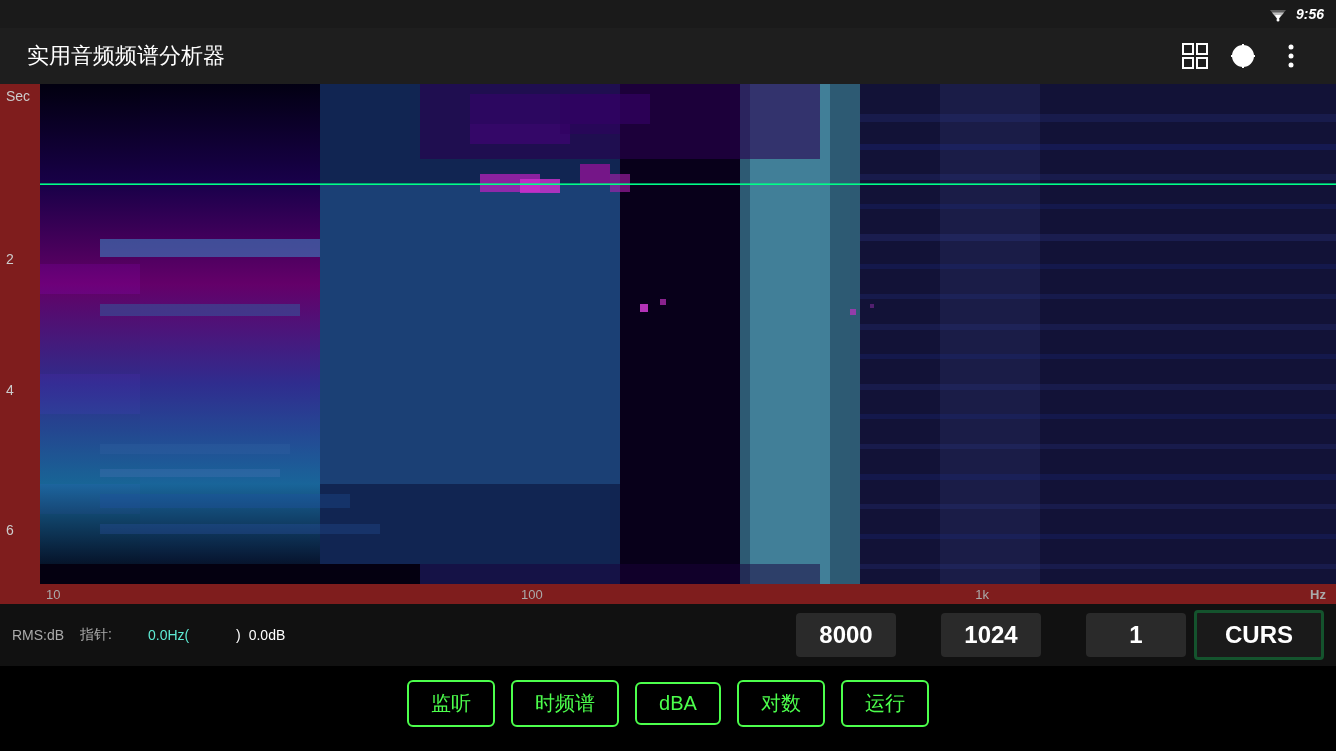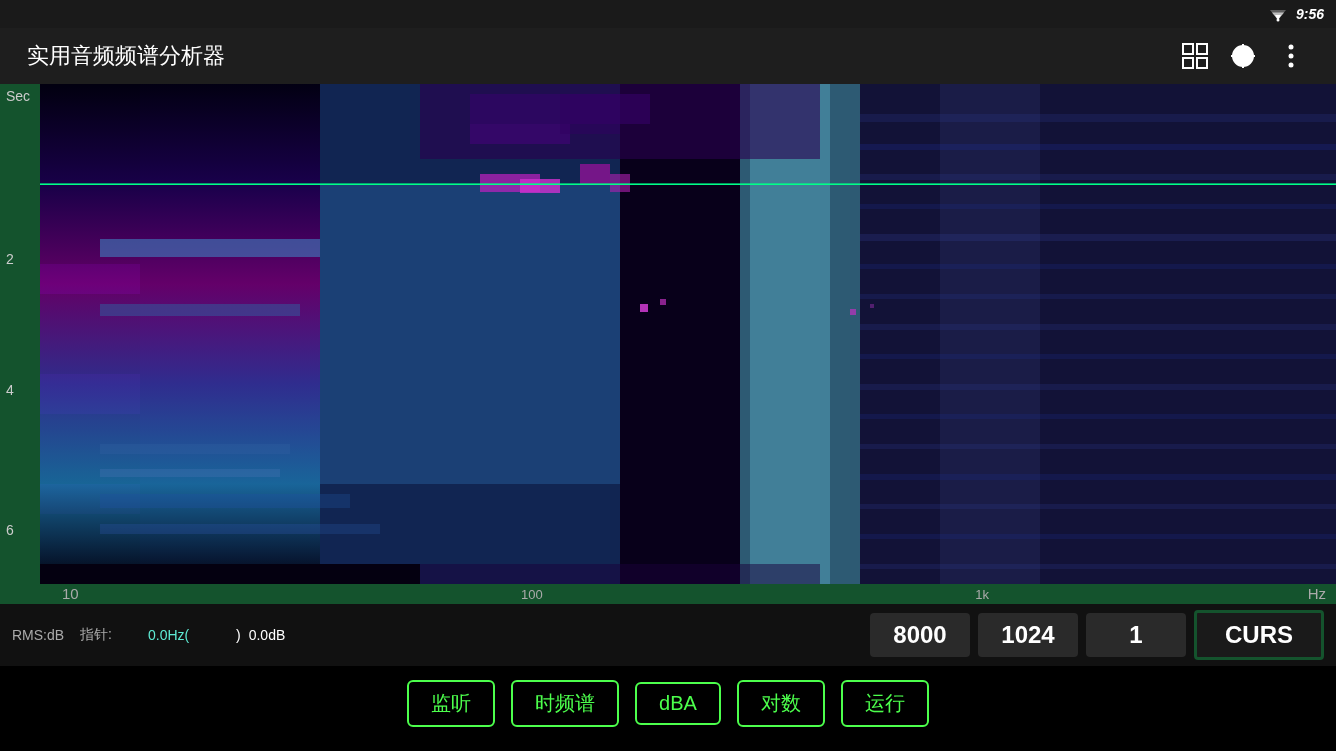--- a/index.html
+++ b/index.html
@@ -59,21 +59,21 @@
     .toolbar-icon svg {
       fill: #fff;
     }
 
     
     #spectrogram-container {
       position: absolute;
       top: 84px;
       left: 0; right: 0;
       bottom: 145px;
-      background: #14532d;
+      background: #7f1d1d;
       overflow: hidden;
     }
 
     
     #info-bar {
       position: absolute;
       bottom: 85px;
       left: 0; right: 0;
       height: 62px;
       background: #111;
@@ -117,20 +117,21 @@
       background: #2a2a2a;
       color: #fff;
       border: none;
       border-radius: 4px;
       font-size: 24px;
       font-weight: bold;
       padding: 8px 20px;
       cursor: pointer;
       min-width: 100px;
       text-align: center;
+      margin-left: 37px;
     }
     .ctrl-btn-curs {
       background: #1a1a1a;
       color: #fff;
       border: 3px solid #14532d;
       border-radius: 4px;
       font-size: 24px;
       font-weight: bold;
       padding: 8px 20px;
       cursor: pointer;
@@ -215,24 +216,24 @@
   </div>
 </div>
 
 <div id="spectrogram-container">
 
   <div style="position:absolute;top:4px;left:6px;color:#ccc;font-size:14px;">Sec</div>
   <div style="position:absolute;top:32%;left:6px;color:#ccc;font-size:14px;">2</div>
   <div style="position:absolute;top:57%;left:6px;color:#ccc;font-size:14px;">4</div>
   <div style="position:absolute;top:84%;left:6px;color:#ccc;font-size:14px;">6</div>
 
-  <div style="position:absolute;bottom:4px;left:46px;color:#aaa;font-size:15px;margin-left:16px;">10</div>
+  <div style="position:absolute;bottom:4px;left:46px;color:#aaa;font-size:13px;">10</div>
   <div style="position:absolute;bottom:4px;left:39%;color:#aaa;font-size:13px;">100</div>
   <div style="position:absolute;bottom:4px;left:73%;color:#aaa;font-size:13px;">1k</div>
-  <div style="position:absolute;bottom:4px;right:10px;color:#aaa;font-size:15px;">Hz</div>
+  <div style="position:absolute;bottom:4px;right:10px;color:#aaa;font-size:13px;font-weight:bold;">Hz</div>
 
   <div id="cursor-line"></div>
 
   <svg style="position:absolute;top:0;left:40px;right:0;bottom:22px;width:calc(100% - 40px);height:calc(100% - 22px);" preserveAspectRatio="none" viewBox="0 0 1296 500">
     <defs>
       <linearGradient id="bg-grad" x1="0" y1="0" x2="1" y2="0">
         <stop offset="0%" stop-color="#050015"></stop>
         <stop offset="8%" stop-color="#1a004a"></stop>
         <stop offset="15%" stop-color="#0d1a6e"></stop>
         <stop offset="25%" stop-color="#1a3a8c"></stop>

